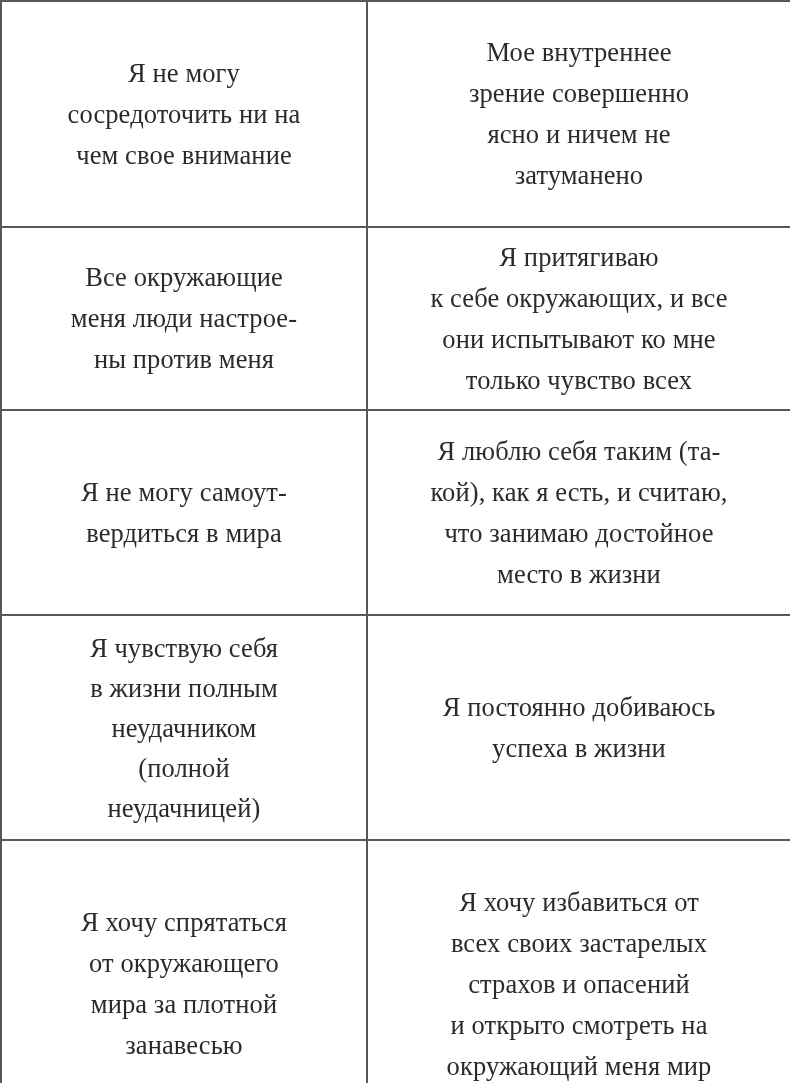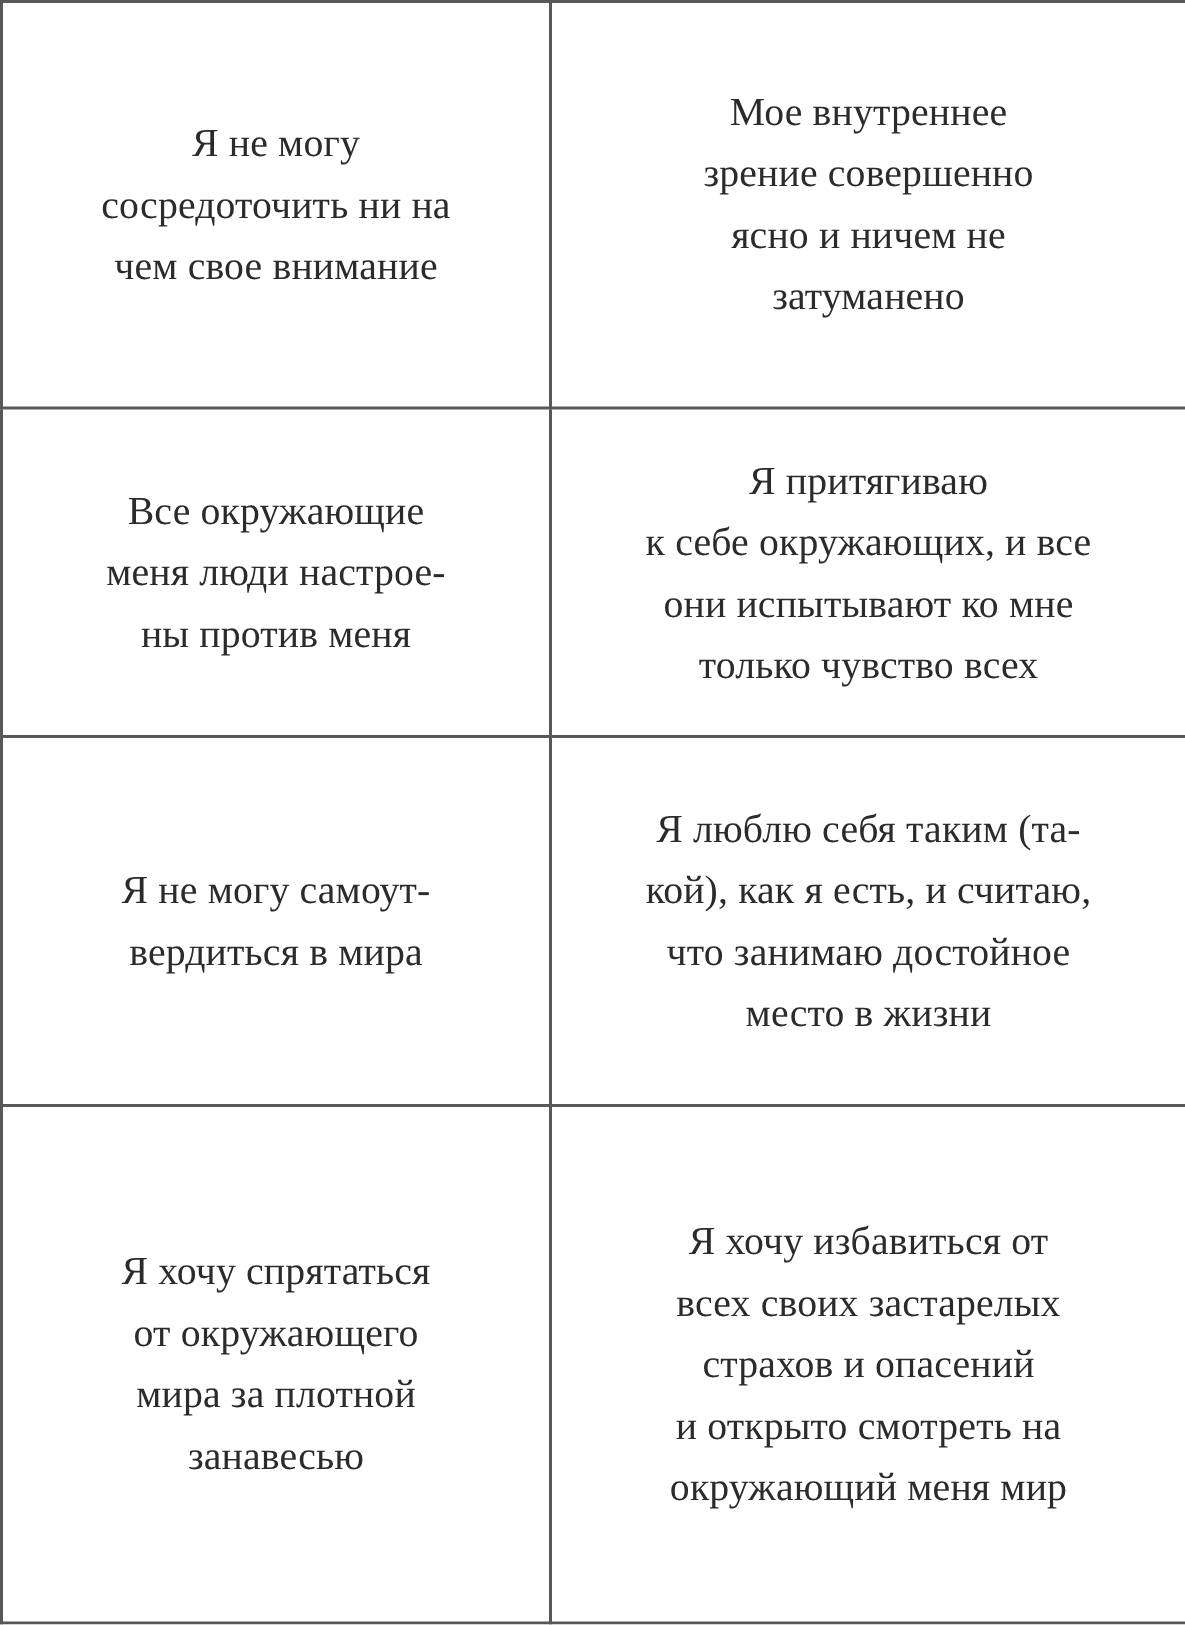--- a/index.html
+++ b/index.html
@@ -92,20 +92,33 @@
 вердиться в мира</span>
       </td>
       <td class="col-positive">
         <span class="cell-text">Я люблю себя таким (та-
 кой), как я есть, и считаю,
 что занимаю достойное
 место в жизни</span>
       </td>
     </tr>
 
+    <tr class="row-4">
+      <td class="col-negative">
+        <span class="cell-text compact">Я чувствую себя
+в жизни полным
+неудачником
+(полной
+неудачницей)</span>
+      </td>
+      <td class="col-positive">
+        <span class="cell-text">Я постоянно добиваюсь
+успеха в жизни</span>
+      </td>
+    </tr>
 
     <tr class="row-5">
       <td class="col-negative">
         <span class="cell-text">Я хочу спрятаться
 от окружающего
 мира за плотной
 занавесью</span>
       </td>
       <td class="col-positive">
         <span class="cell-text">Я хочу избавиться от

